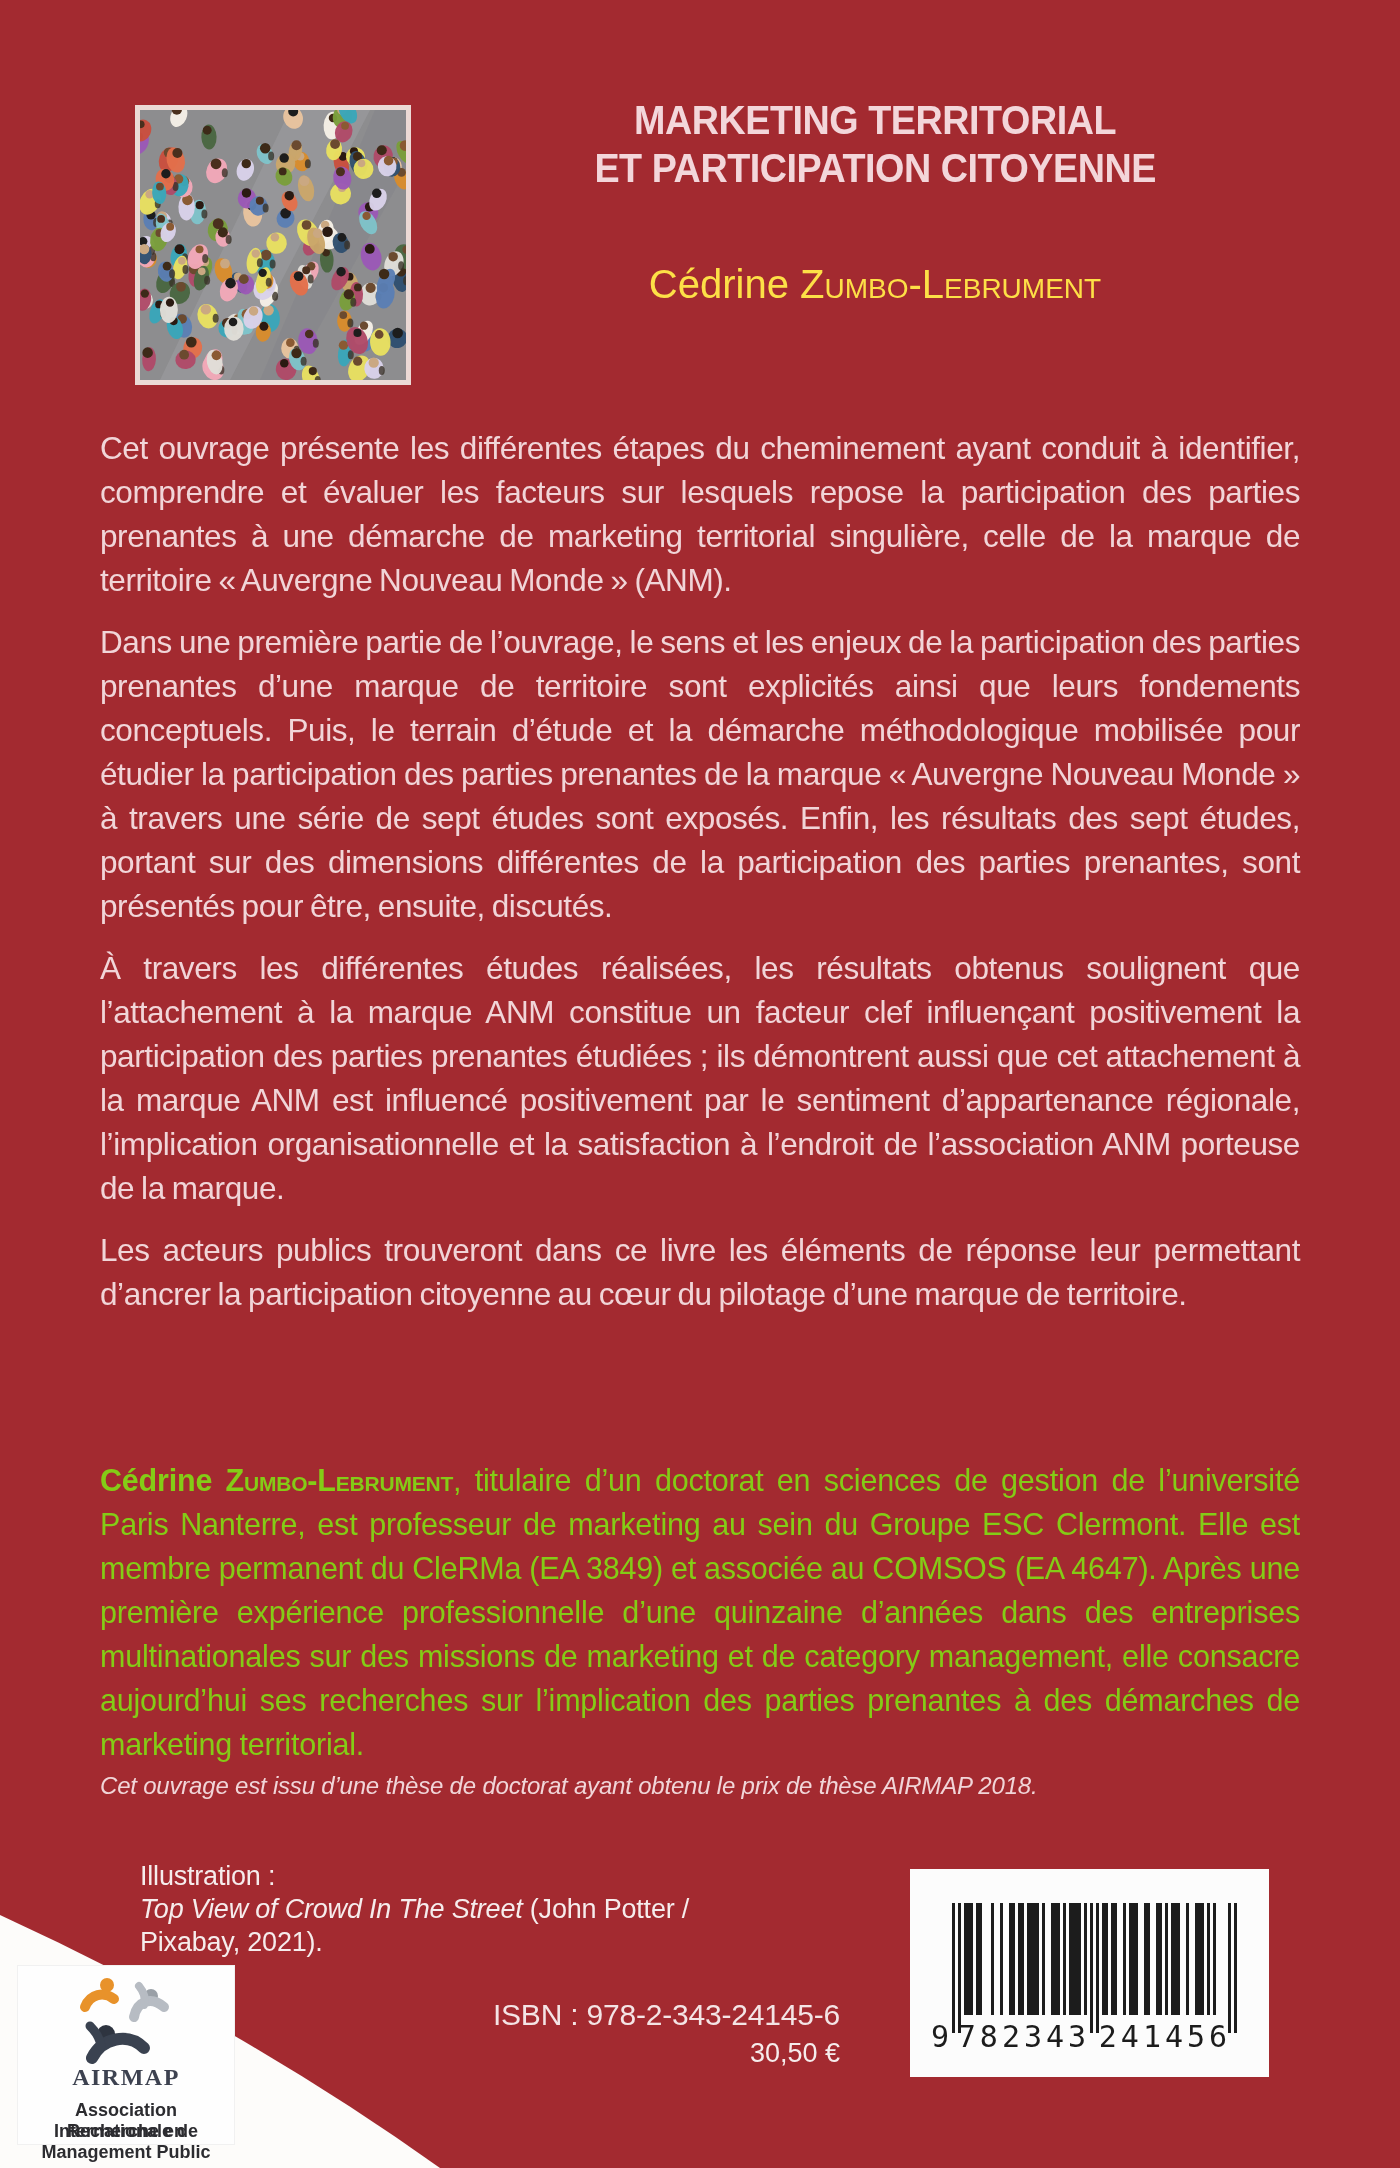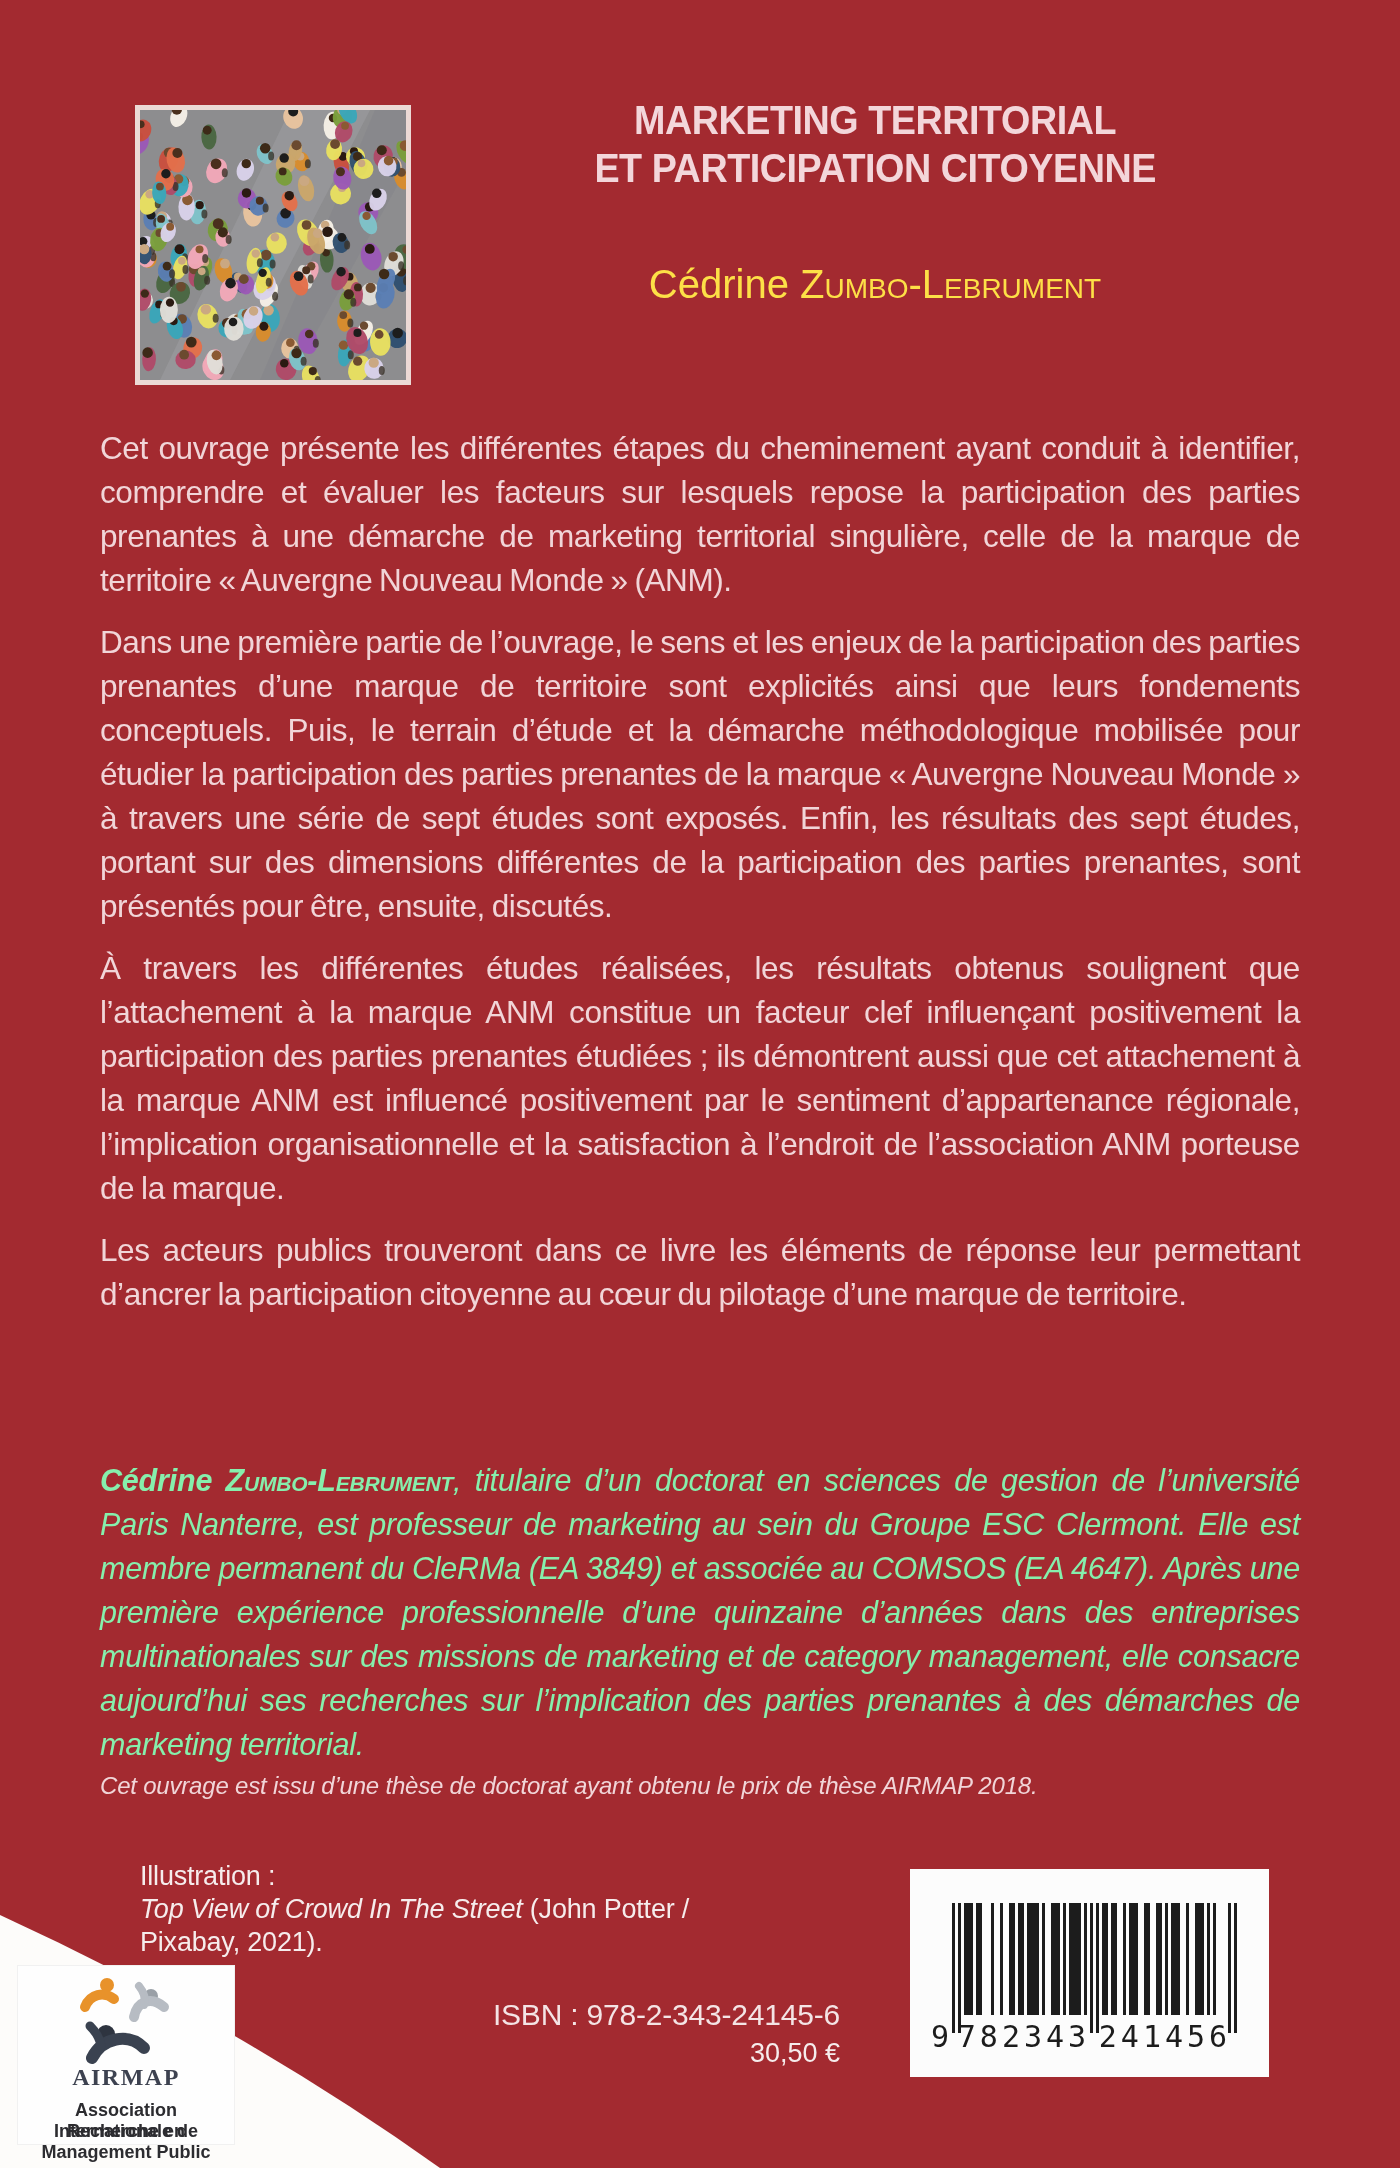--- a/index.html
+++ b/index.html
@@ -29,22 +29,22 @@
   
   .synopsis{
     position:absolute;left:100px;top:426px;width:1200px;
     color:#f1d5d8;font-size:31.5px;line-height:44px;
     letter-spacing:-0.4px;word-spacing:-1.5px;text-align:justify;
   }
   .synopsis p{margin:0 0 18px 0;}
   
   .bio-block{
     position:absolute;left:100px;top:1458px;width:1200px;
-    color:#86efac;font-size:30.5px;line-height:44px;
-    letter-spacing:-0.2px;word-spacing:-1px;text-align:justify;font-style:italic;
+    color:#84cc16;font-size:30.5px;line-height:44px;
+    letter-spacing:-0.2px;word-spacing:-1px;text-align:justify;
   }
   .bio-block .bio-name{font-weight:700;}
   .award-note{
     position:absolute;left:100px;top:1764px;width:1200px;
     color:#f1d5d8;font-size:24px;line-height:44px;font-style:italic;
     letter-spacing:-0.2px;
   }
   
   .credits{
     position:absolute;right:560px;top:1860px;width:700px;

